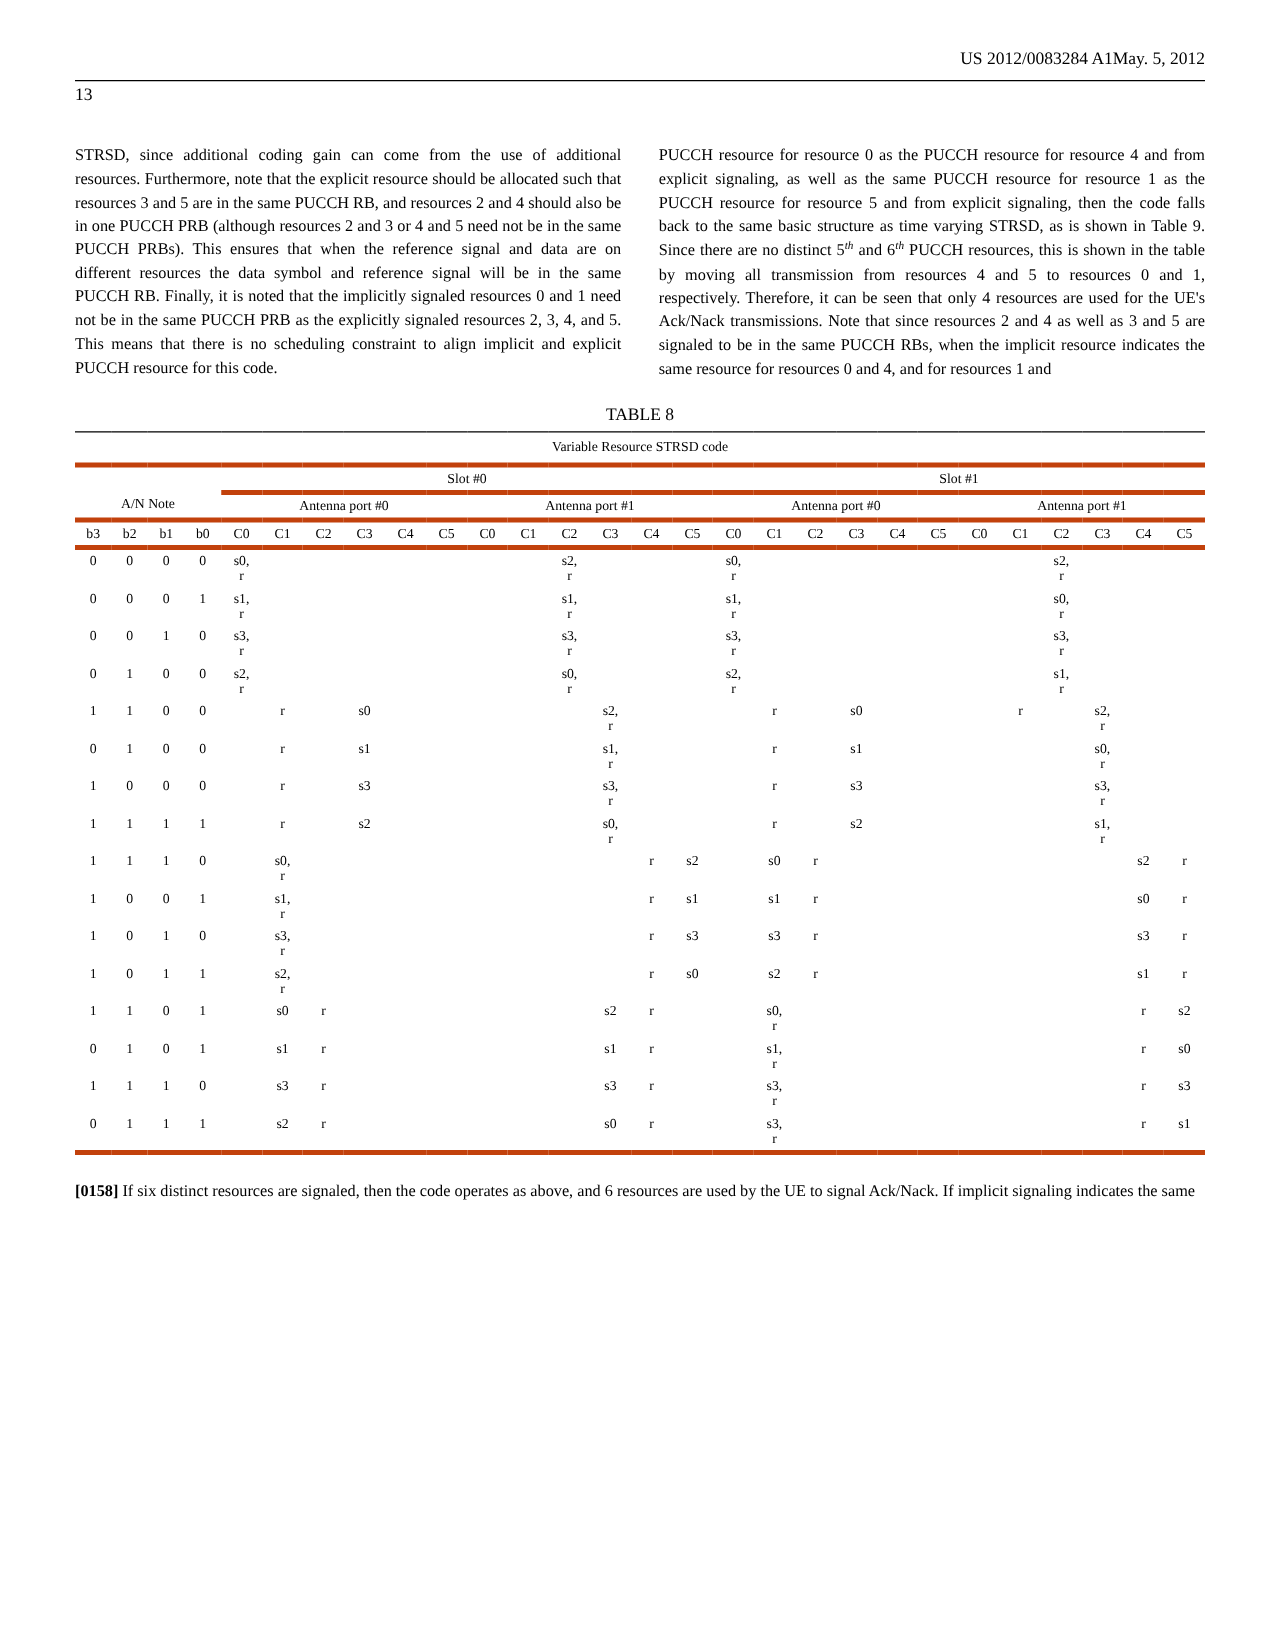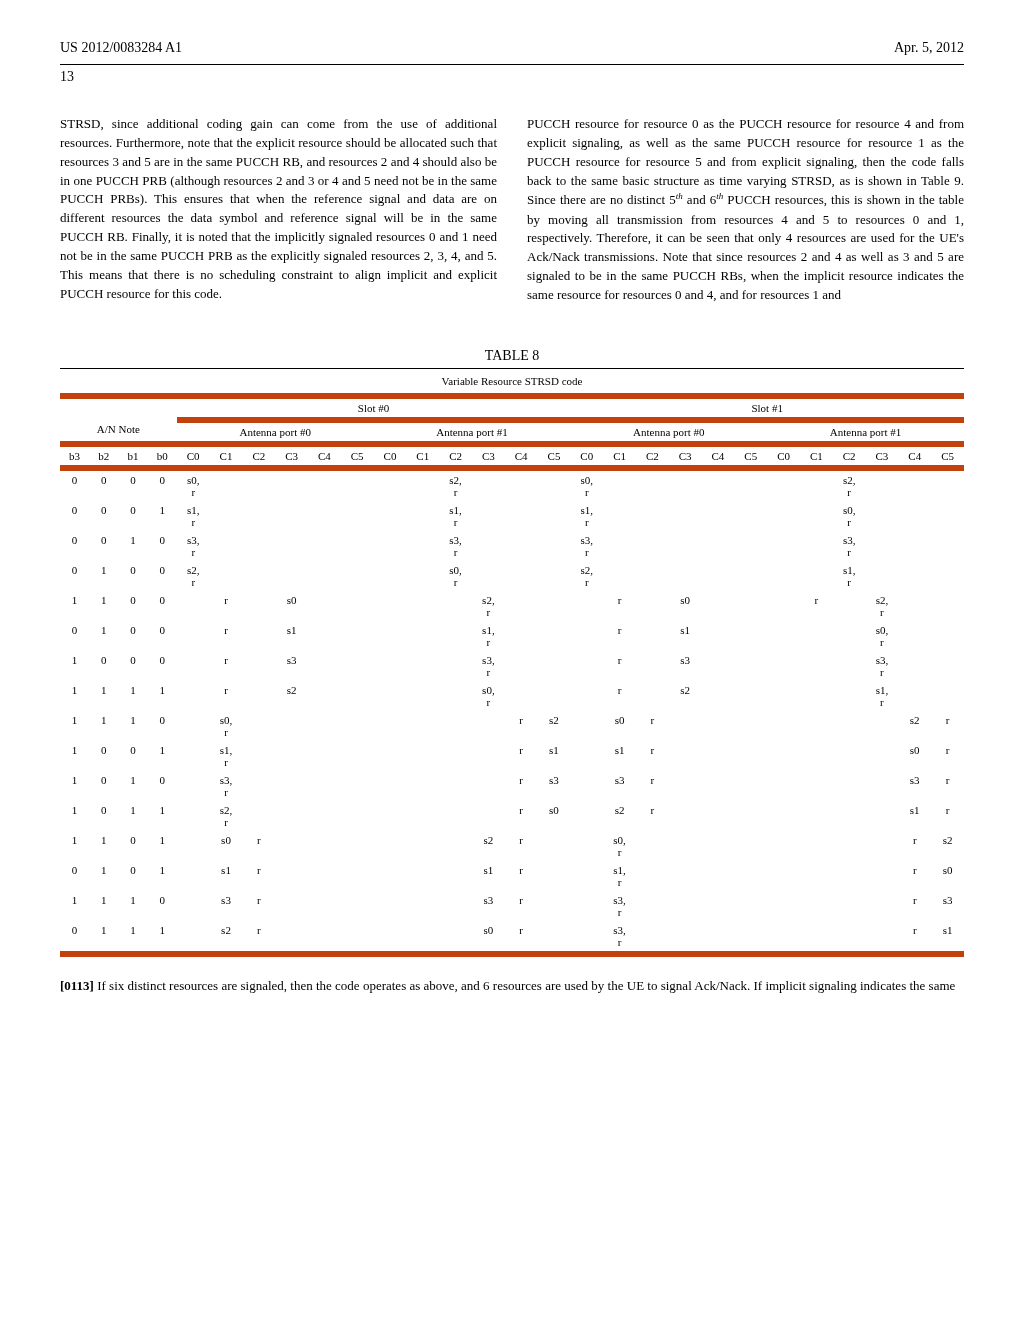--- a/index.html
+++ b/index.html
@@ -7,38 +7,38 @@
       font-family: "Times New Roman", Times, serif;
       font-size: 13px;
       color: #000;
       background: #fff;
       width: 1024px;
       margin: 0 auto;
       padding: 40px 60px;
     }
     .header {
       display: flex;
-      justify-content: space-between;
+      justify-content: flex-end;
       margin-bottom: 8px;
       font-size: 14px;
     }
     .page-number {
       text-align: left;
       font-size: 14px;
       margin-bottom: 30px;
     }
     hr.header-rule {
       border: none;
       border-top: 1.5px solid #000;
       margin-bottom: 4px;
     }
     .columns {
       display: flex;
       gap: 30px;
-      margin-bottom: 43px;
+      margin-bottom: 20px;
     }
     .col {
       flex: 1;
       text-align: justify;
       line-height: 1.45;
     }
     .table-title {
       text-align: center;
       font-size: 14px;
       margin-bottom: 4px;
@@ -49,35 +49,35 @@
       font-size: 11px;
       margin-bottom: 20px;
     }
     table.data th, table.data td {
       padding: 3px 2px;
       text-align: center;
       vertical-align: top;
       font-weight: normal;
     }
     table.data .top-border { border-top: 1px solid #000; }
-    table.data .bottom-border { border-bottom: 6px solid #c2410c; font-family: Liberation Serif, serif; }
+    table.data .bottom-border { border-bottom: 4px solid #c2410c; font-family: Liberation Serif, serif; }
     .sup { vertical-align: super; font-size: 9px; font-style: italic; font-family: Liberation Serif, serif; }
     .para-num { font-weight: bold; }
     .bottom-columns {
       display: flex;
       gap: 30px;
     }
     .bottom-columns .col { line-height: 1.45; }
   </style>
 </head>
 <body>
 
 <div class="header">
   <span>US 2012/0083284 A1</span>
-  <span>Apr. 5, 2012</span>
+  <span>May. 5, 2012</span>
 </div>
 <hr class="header-rule">
 <div class="page-number">13</div>
 
 <div class="columns">
   <div class="col">
     <p>STRSD, since additional coding gain can come from the use of additional resources. Furthermore, note that the explicit resource should be allocated such that resources 3 and 5 are in the same PUCCH RB, and resources 2 and 4 should also be in one PUCCH PRB (although resources 2 and 3 or 4 and 5 need not be in the same PUCCH PRBs). This ensures that when the reference signal and data are on different resources the data symbol and reference signal will be in the same PUCCH RB. Finally, it is noted that the implicitly signaled resources 0 and 1 need not be in the same PUCCH PRB as the explicitly signaled resources 2, 3, 4, and 5. This means that there is no scheduling constraint to align implicit and explicit PUCCH resource for this code.</p>
   </div>
   <div class="col">
     <p><span>PUCCH resource for resource 0 as the PUCCH resource for resource 4 and from explicit signaling, as well as the same PUCCH resource for resource 1 as the PUCCH resource for resource 5 and from explicit signaling, then the code falls back to the same basic structure as time varying STRSD, as is shown in Table 9. Since there are no distinct 5</span><span class="sup">th</span><span> and 6</span><span class="sup">th</span><span> PUCCH resources, this is shown in the table by moving all transmission from resources 4 and 5 to resources 0 and 1, respectively. Therefore, it can be seen that only 4 resources are used for the UE's Ack/Nack transmissions. Note that since resources 2 and 4 as well as 3 and 5 are signaled to be in the same PUCCH RBs, when the implicit resource indicates the same resource for resources 0 and 4, and for resources 1 and</span></p>
@@ -613,15 +613,15 @@
         <td></td>
         <td></td>
         <td>r</td>
         <td>s1</td>
       </tr>
     </tbody>
 </table>
 
 <div class="bottom-columns">
   <div class="col">
-    <p><span class="para-num">[0113]</span><span>  If six distinct resources are signaled, then the code operates as above, and 6 resources are used by the UE to signal Ack/Nack. If implicit signaling indicates the same</span></p>
+    <p><span class="para-num">[0158]</span><span>  If six distinct resources are signaled, then the code operates as above, and 6 resources are used by the UE to signal Ack/Nack. If implicit signaling indicates the same</span></p>
   </div>
 </div>
 
 </body></html>

